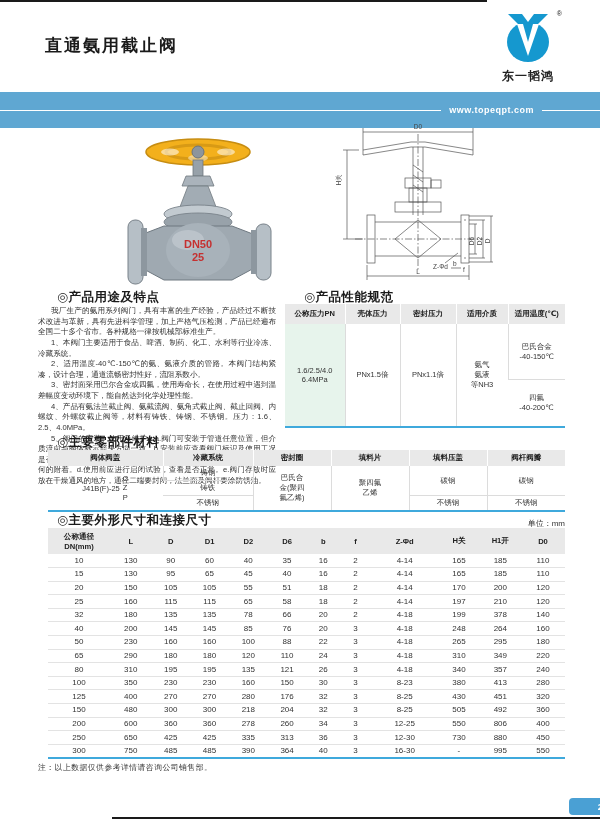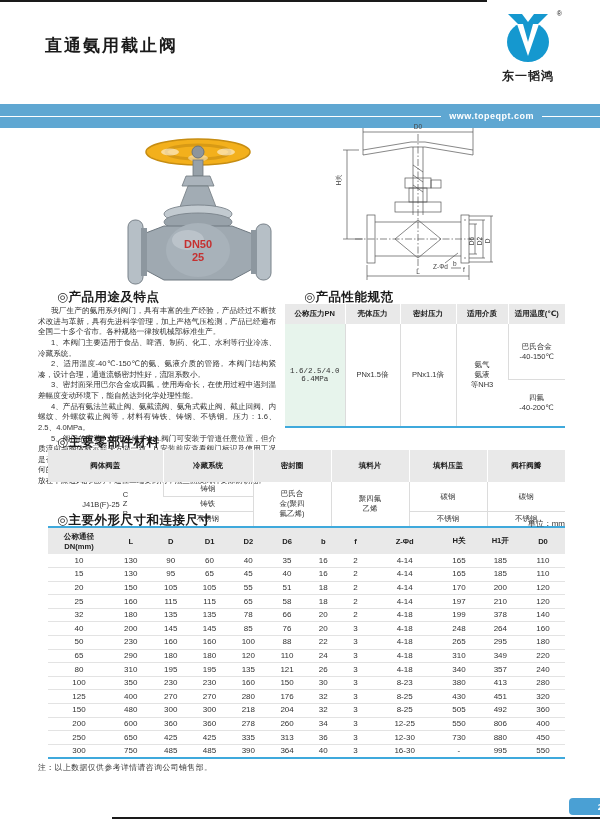--- a/index.html
+++ b/index.html
@@ -11,21 +11,21 @@
   .top-rule{position:absolute;left:0;top:0;width:487px;height:2px;background:#1a1a1a;}
   .bottom-rule{position:absolute;left:112px;right:0;bottom:0;height:2px;background:#1a1a1a;}
 
   
   .page-title{position:absolute;left:45px;top:34px;font-size:17px;font-weight:bold;color:#1a1a1a;letter-spacing:2px;}
   .logo-wrap{position:absolute;left:498px;top:12px;width:60px;text-align:center;}
   .logo-reg{position:absolute;right:-4px;top:-2px;font-size:7px;color:#1a1a1a;}
   .brand-name{margin-top:0;font-size:12px;font-weight:bold;color:#222;letter-spacing:1px;white-space:nowrap;}
 
   
-  .banner{position:absolute;left:0;top:104px;width:600px;height:24px;display:flex;align-items:center;}
+  .banner{position:absolute;left:0;top:92px;width:600px;height:36px;display:flex;align-items:center;}
   .banner .line{height:1px;background:#ffffff;}
   .banner .line.l{flex:1;}
   .banner .line.r{width:58px;}
   .banner .url{color:#ffffff;font-size:9px;font-weight:bold;padding:0 8px;letter-spacing:.5px;}
 
   
   .photo-box{position:absolute;left:108px;top:128px;width:185px;height:165px;}
   .drawing-box{position:absolute;left:333px;top:120px;width:170px;height:170px;}
 
   
@@ -42,26 +42,26 @@
   .blue-underline{border-bottom:2px solid #3fa9dc;}
 
   
   .perf-table{position:absolute;left:285px;top:304px;width:280px;font-size:7.5px;text-align:center;}
   .perf-table th{background:#e9e9e9;height:20px;border-left:1px solid #ffffff;padding:2px 1px;margin-top:13px;}
   .perf-table th:first-child{border-left:none;}
   .perf-table td{border-left:1px solid #dcdcdc;padding:3px 2px;vertical-align:middle;}
   .perf-table td:first-child{border-left:none;}
   .perf-table .split-top{border-bottom:1px solid #dcdcdc;height:55px;}
   .perf-table .split-bottom{height:48px;}
-  .perf-table .green{background:#e7f4ec;font-family:Liberation Mono, monospace;}
+  .perf-table .green{background:#e7f4ec;}
   .perf-table .tall{height:103px;}
 
   
   .mat-table{position:absolute;left:48px;top:450px;width:517px;font-size:7.5px;text-align:center;}
-  .mat-table th{background:#e9e9e9;height:32px;border-left:1px solid #ffffff;padding:2px;}
+  .mat-table th{background:#e9e9e9;height:16px;border-left:1px solid #ffffff;padding:2px;}
   .mat-table th:first-child{border-left:none;}
   .mat-table td{border-left:1px solid #dcdcdc;border-top:1px solid #dcdcdc;padding:2px;height:13px;vertical-align:middle;}
   .mat-table td:first-child{border-left:none;}
   .mat-table tr:first-child td{border-top:none;}
   .model-cell{display:flex;align-items:center;justify-content:center;gap:3px;}
   .model-suffix{display:flex;flex-direction:column;line-height:1.25;text-align:left;}
 
   
   .unit-label{position:absolute;right:35px;top:518px;font-size:8px;color:#333;}
   .dim-table{position:absolute;left:48px;top:528px;width:517px;font-size:8px;text-align:center;}

